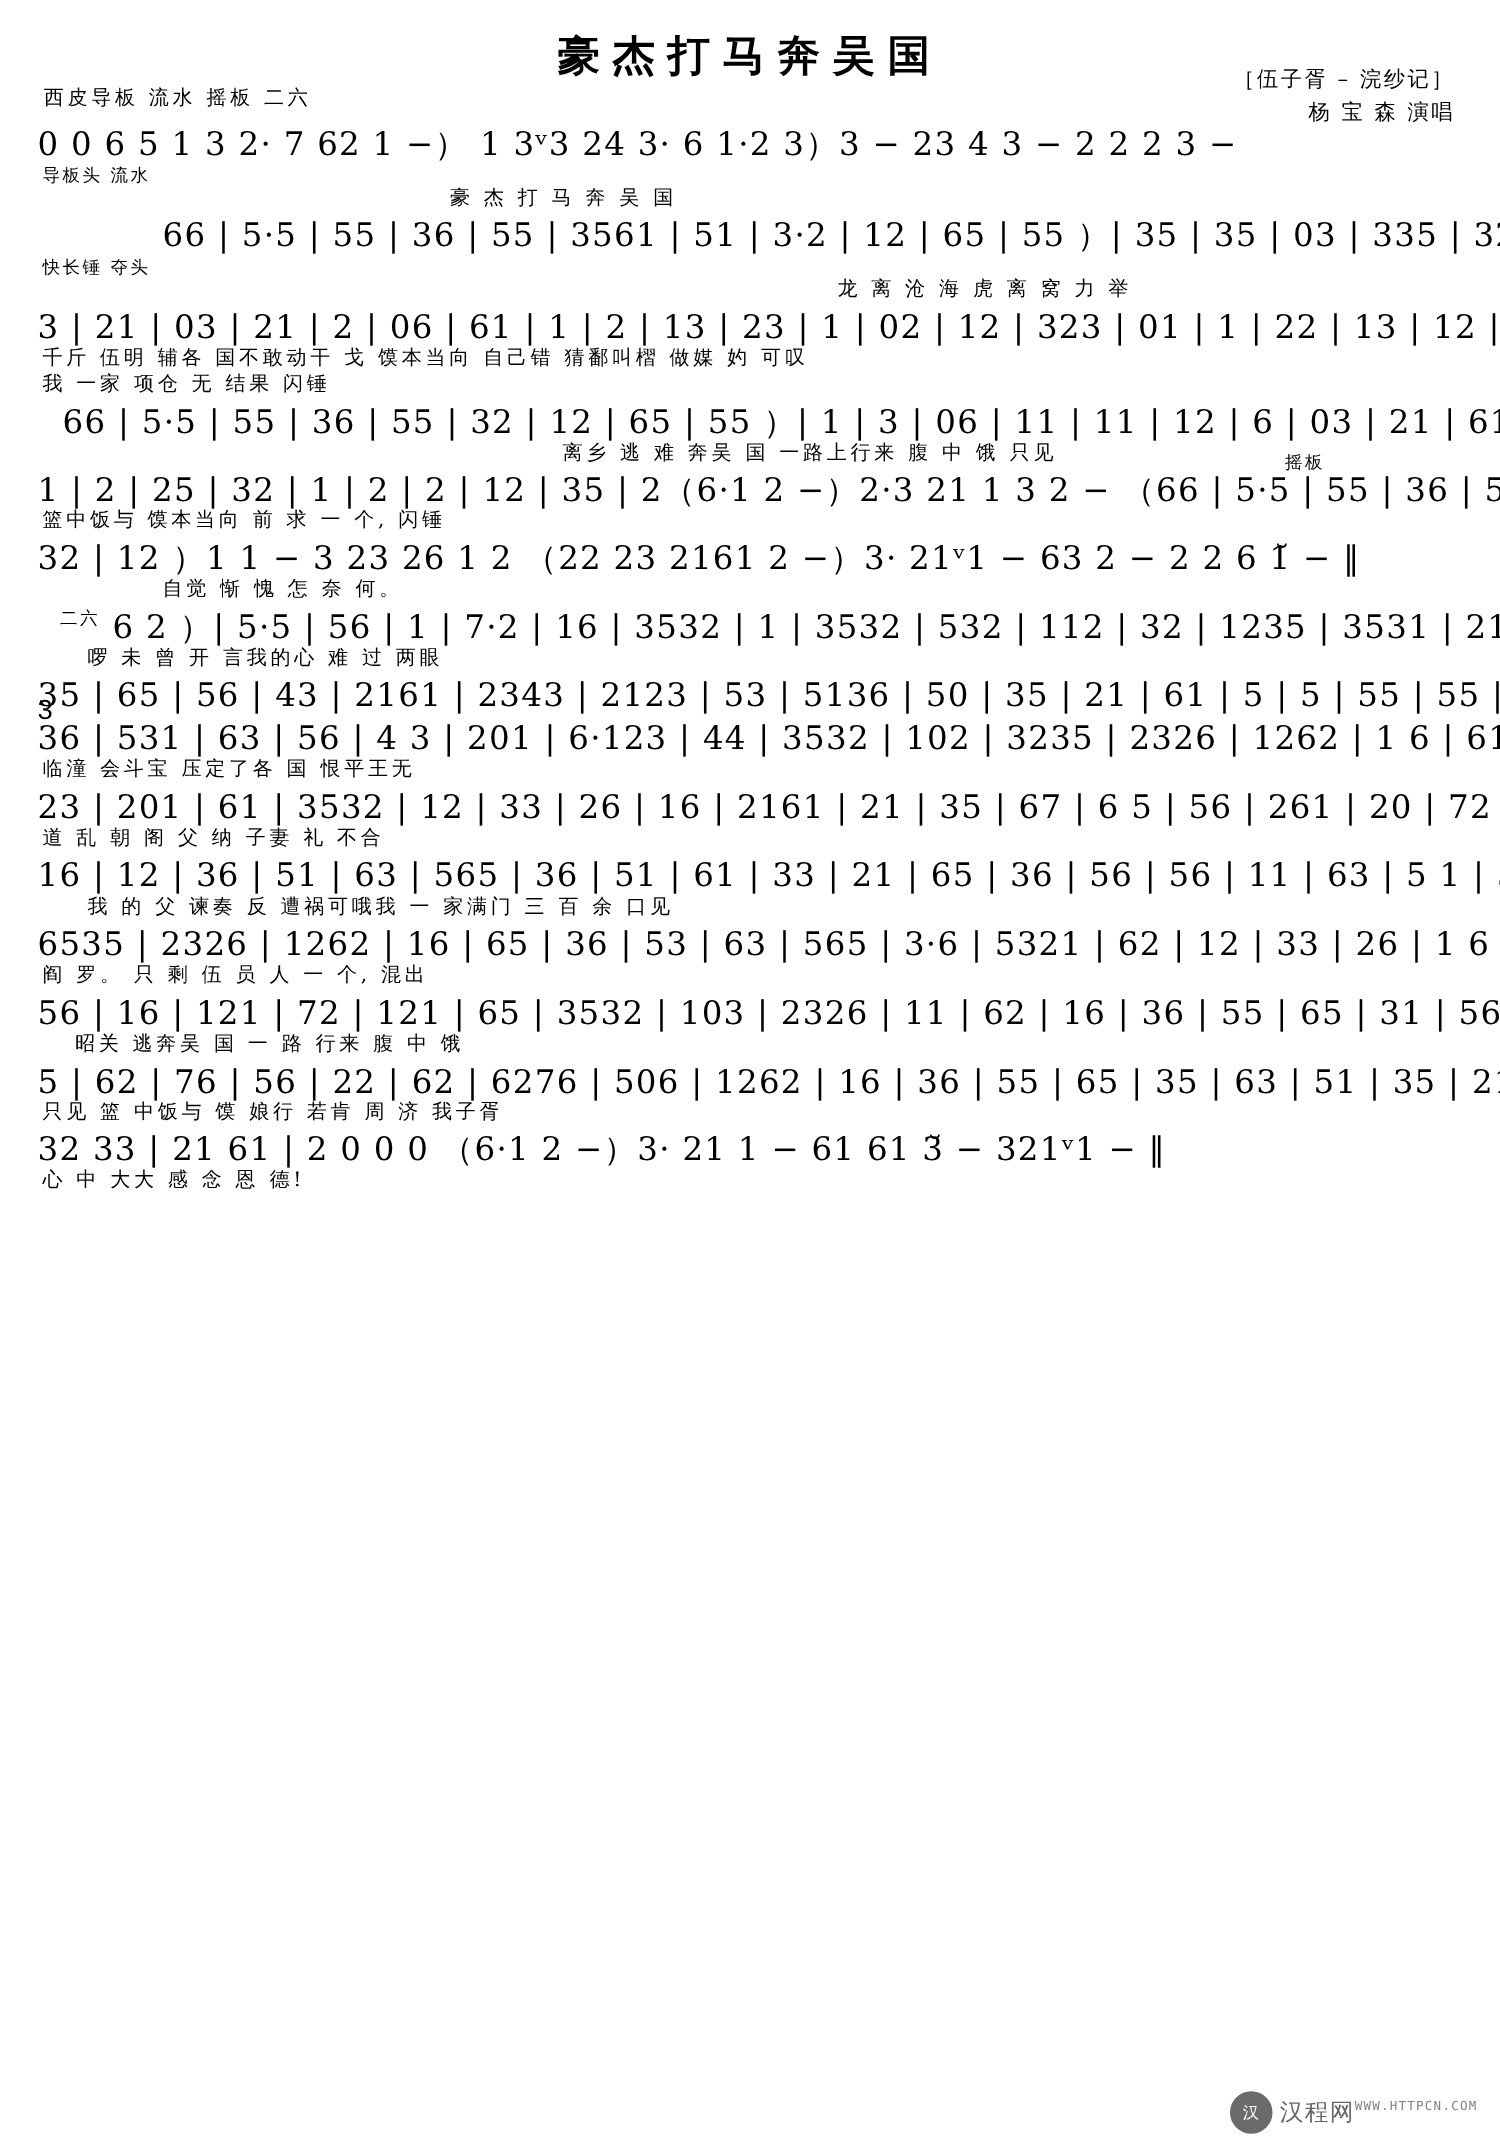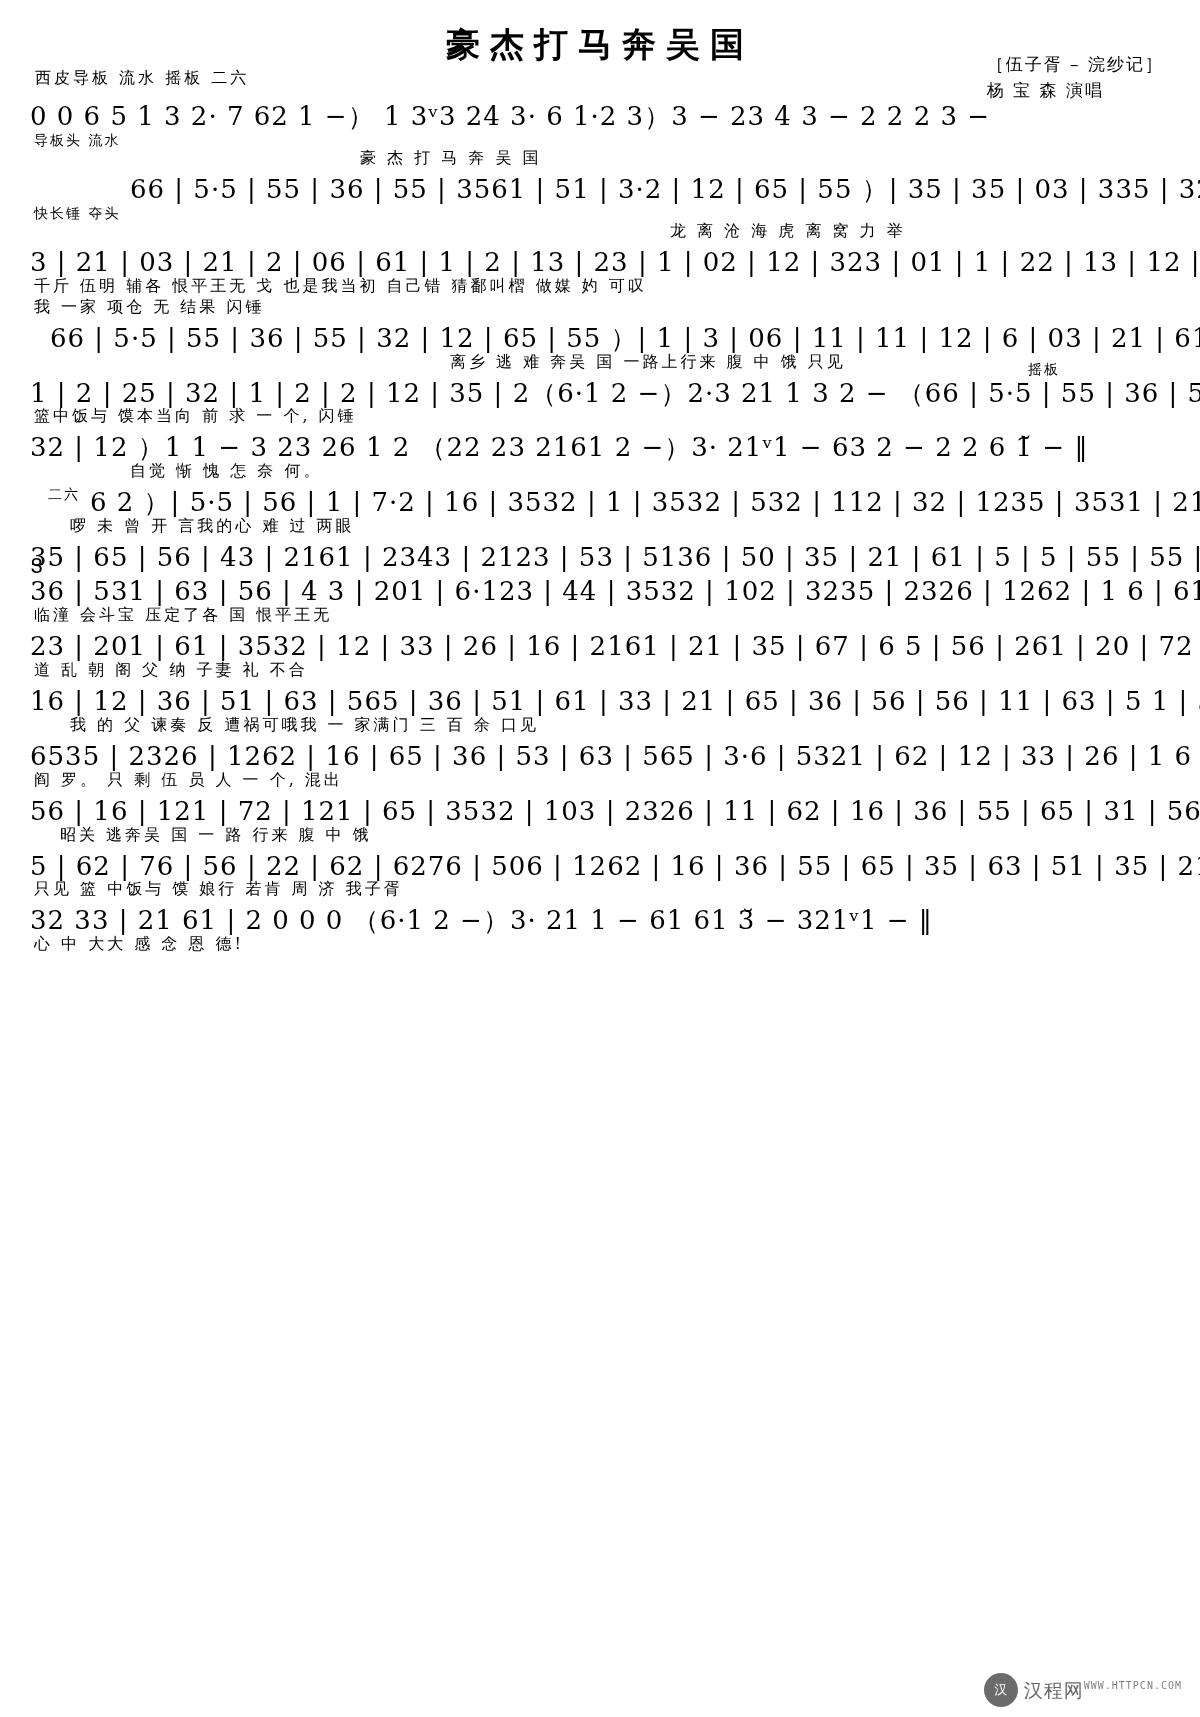--- a/index.html
+++ b/index.html
@@ -28,21 +28,21 @@
     font-weight: bold;
     font-size: 34px;
     letter-spacing: 10px;
     padding-top: 22px;
     margin: 0;
   }
   .credits {
     position: absolute;
     right: 36px;
     top: 52px;
-    text-align: left;
+    text-align: right;
     font-family: "DejaVu Serif", serif;
     font-size: 17px;
     line-height: 1.5;
     letter-spacing: 2px;
   }
   .banshi {
     position: absolute;
     left: 35px;
     top: 68px;
     font-family: "DejaVu Serif", serif;
@@ -117,21 +117,21 @@
     bottom: 2px;
     text-align: center;
     font-family: "DejaVu Serif", serif;
     font-size: 22px;
     letter-spacing: 6px;
     color: #111;
   }
   .block { position: relative; }
   .abs-mark {
     position: absolute;
-    font-family: Liberation Mono, monospace;
+    font-family: Liberation Sans, sans-serif;
     font-size: 14px;
     letter-spacing: 2px;
   }
 </style>
 </head>
 <body>
 
 <div class="sheet">
 
   <h1 class="title">豪杰打马奔吴国</h1>
@@ -152,21 +152,21 @@
   </div>
 
   <div class="system">
     <div class="notes" style="padding-left:100px;">66 | 5·5 | 55 | 36 | 55 | 3561 | 51 | 3·2 | 12 | 65 | 55 ）| 35 | 35 | 03 | 335 | 32 | 12 | 1 | 01 | 12</div>
     <div class="marker">快长锤 夺头</div>
     <div class="lyrics" style="padding-left:640px;">龙 离    沧 海 虎 离 窝 力 举</div>
   </div>
 
   <div class="system">
     <div class="notes">3 | 21 | 03 | 21 | 2 | 06 | 61 | 1 | 2 | 13 | 23 | 1 | 02 | 12 | 323 | 01 | 1 | 22 | 13 | 12 | 12 | 03 | 12 | 1 | 2 13</div>
-    <div class="lyrics">千斤  伍明 辅各 恨平王无   戈 也是我当初 自己错  猜鄱叫槢 做媒 妁 可叹</div>
+    <div class="lyrics">千斤  伍明 辅各 国不敢动干   戈 馍本当向 自己错  猜鄱叫槢 做媒 妁 可叹</div>
   </div>
 
   <div class="system">
     <div class="lyrics">我 一家          项仓 无 结果                        闪锤</div>
   </div>
 
   <div class="system">
     <div class="notes" style="padding-left:20px;">66 | 5·5 | 55 | 36 | 55 | 32 | 12 | 65 | 55 ）| 1 | 3 | 06 | 11 | 11 | 12 | 6 | 03 | 21 | 61 | 16 | 01 | 63 | 02 | 2</div>
     <div class="lyrics" style="padding-left:420px;">离乡 逃 难 奔吴   国 一路上行来  腹 中 饿 只见</div>
   </div>

